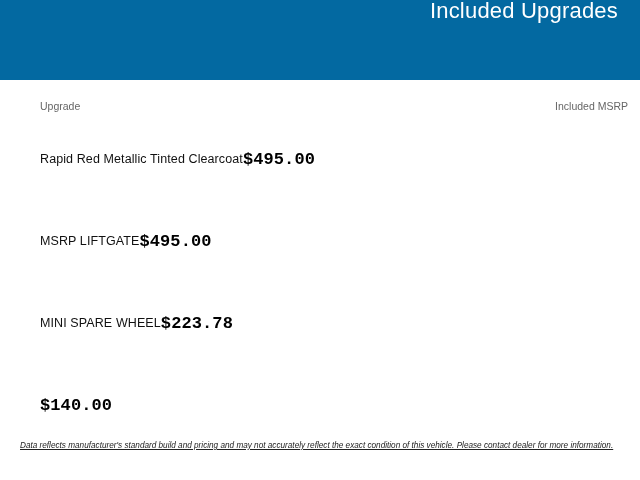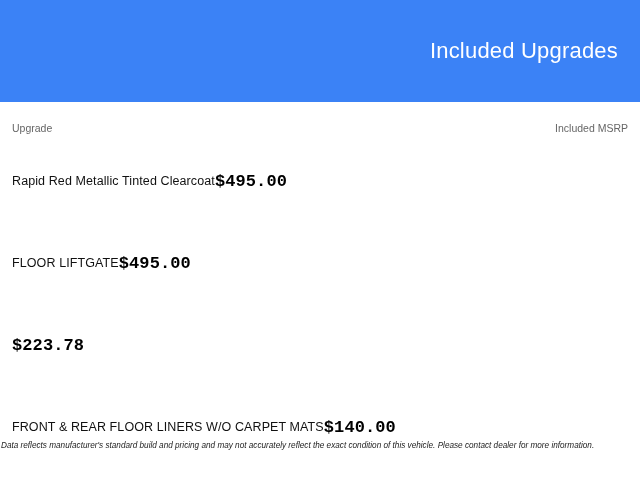--- a/index.html
+++ b/index.html
@@ -15,38 +15,38 @@
     overflow: hidden;
   }
   .page {
     width: 640px;
     height: 480px;
     position: relative;
     background: #ffffff;
     box-sizing: border-box;
   }
   .header {
-    background: #3b82f6;
-    height: 102px;
+    background: #0369a1;
+    height: 80px;
     display: flex;
-    align-items: center;
     justify-content: flex-end;
     box-sizing: border-box;
     padding-right: 22px;
   }
   .header-title {
     color: #ffffff;
     font-size: 22px;
     font-weight: 400;
     letter-spacing: 0.2px;
     line-height: 1;
   }
   .table-wrap {
     padding: 0 12px;
     box-sizing: border-box;
+    margin-left: 28px;
   }
   .col-head {
     display: flex;
     justify-content: space-between;
     align-items: baseline;
     padding-top: 20px;
     padding-bottom: 6px;
   }
   .col-head span {
     font-size: 10.5px;
@@ -69,27 +69,28 @@
   .row-price {
     font-size: 17px;
     font-weight: bold;
     color: #000000;
     letter-spacing: 0.1px;
     white-space: nowrap;
     font-family: Liberation Mono, monospace;
   }
   .disclaimer {
     position: absolute;
-    left: 1px;
+    left: 20px;
     right: 12px;
     top: 441px;
     font-size: 8.2px;
     font-style: italic;
     color: #222222;
     line-height: 1.2;
+    text-decoration: underline;
   }
 </style>
 </head>
 <body>
 
 <div class="page">
 
   <div class="header">
     <div class="header-title">Included Upgrades</div>
   </div>
@@ -100,30 +101,30 @@
       <span>Upgrade</span>
       <span>Included MSRP</span>
     </div>
 
     <div class="row">
       <div class="row-name">Rapid Red Metallic Tinted Clearcoat</div>
       <div class="row-price">$495.00</div>
     </div>
 
     <div class="row">
-      <div class="row-name">FLOOR LIFTGATE</div>
+      <div class="row-name">MSRP LIFTGATE</div>
       <div class="row-price">$495.00</div>
     </div>
 
     <div class="row">
+      <div class="row-name">MINI SPARE WHEEL</div>
       <div class="row-price">$223.78</div>
     </div>
 
     <div class="row">
-      <div class="row-name">FRONT &amp; REAR FLOOR LINERS W/O CARPET MATS</div>
       <div class="row-price">$140.00</div>
     </div>
 
   </div>
 
   <div class="disclaimer">Data reflects manufacturer's standard build and pricing and may not accurately reflect the exact condition of this vehicle. Please contact dealer for more information.</div>
 
 </div>
 
 </body></html>

